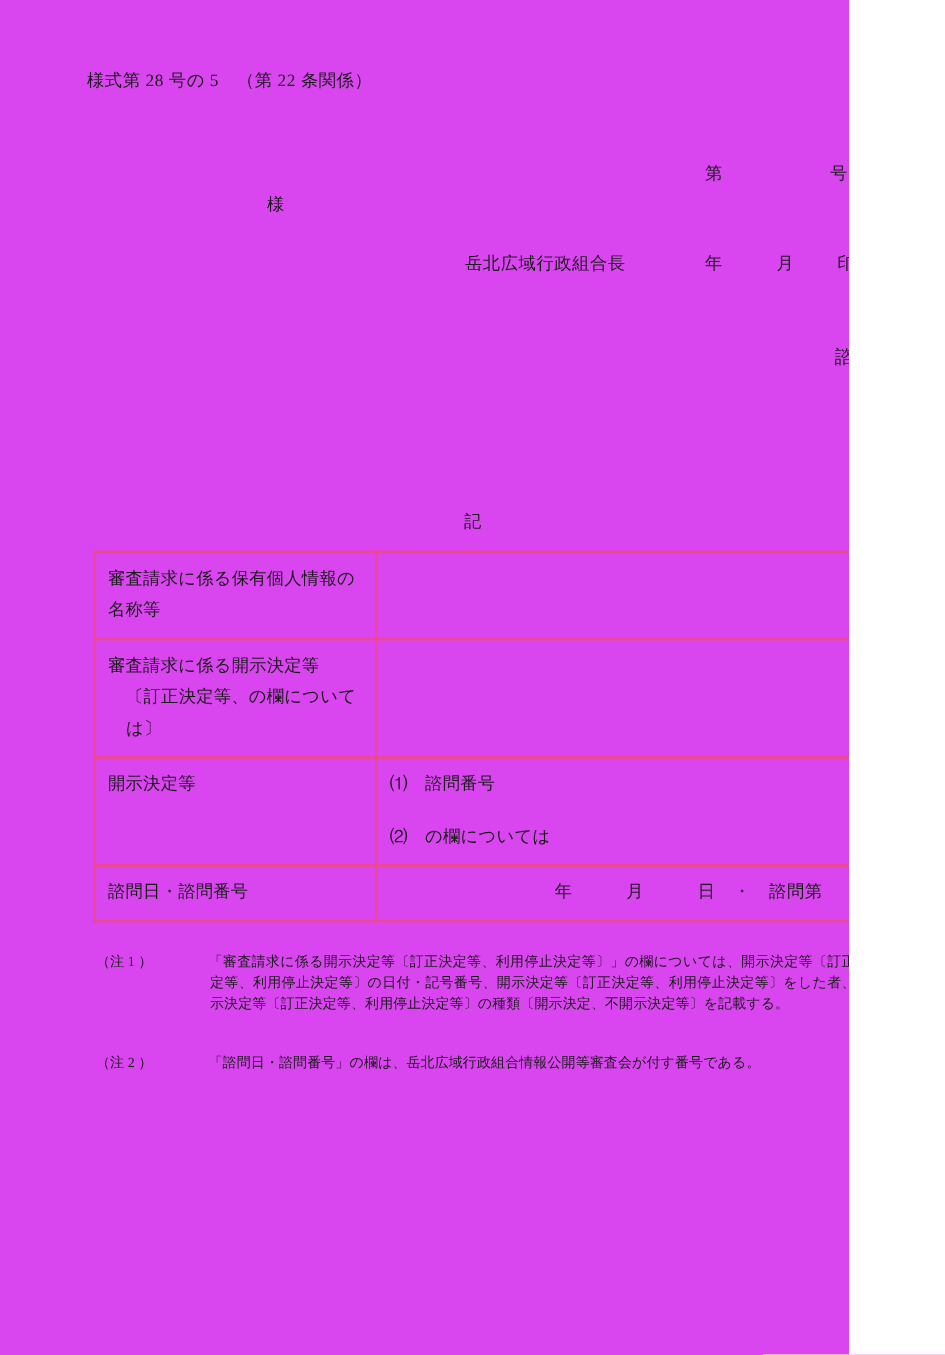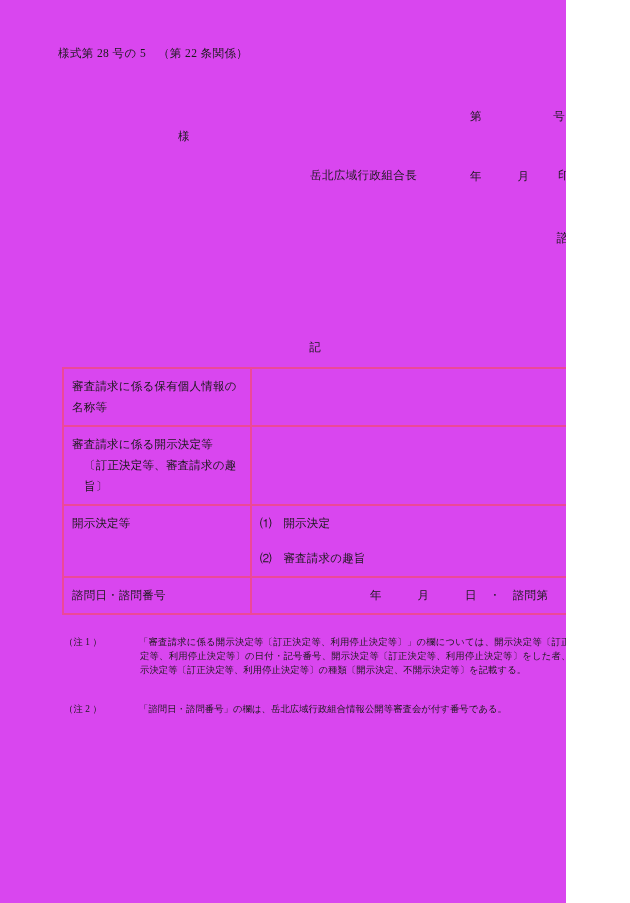--- a/index.html
+++ b/index.html
@@ -180,29 +180,29 @@
 
   <table class="form-table">
     <tbody>
       <tr>
         <td class="label-cell">審査請求に係る保有個人情報の名称等</td>
         <td class="value-cell"></td>
       </tr>
       <tr>
         <td class="label-cell">
           <span>審査請求に係る開示決定等</span>
-          <span class="indent-1">〔訂正決定等、審査請求の趣旨〕</span>
+          <span class="indent-1">〔訂正決定等、の欄については〕</span>
         </td>
         <td class="value-cell"></td>
       </tr>
       <tr>
         <td class="label-cell mid-label">開示決定等</td>
         <td class="value-cell">
-          <span class="item-line">⑴　開示決定</span>
-          <span class="item-line">⑵　審査請求の趣旨</span>
+          <span class="item-line">⑴　諮問番号</span>
+          <span class="item-line">⑵　の欄については</span>
         </td>
       </tr>
       <tr>
         <td class="label-cell mid-label">諮問日・諮問番号</td>
         <td class="value-cell">
           <span class="date-number-line">年　　　月　　　日　・　諮問第　　　号</span>
         </td>
       </tr>
     </tbody>
   </table>

